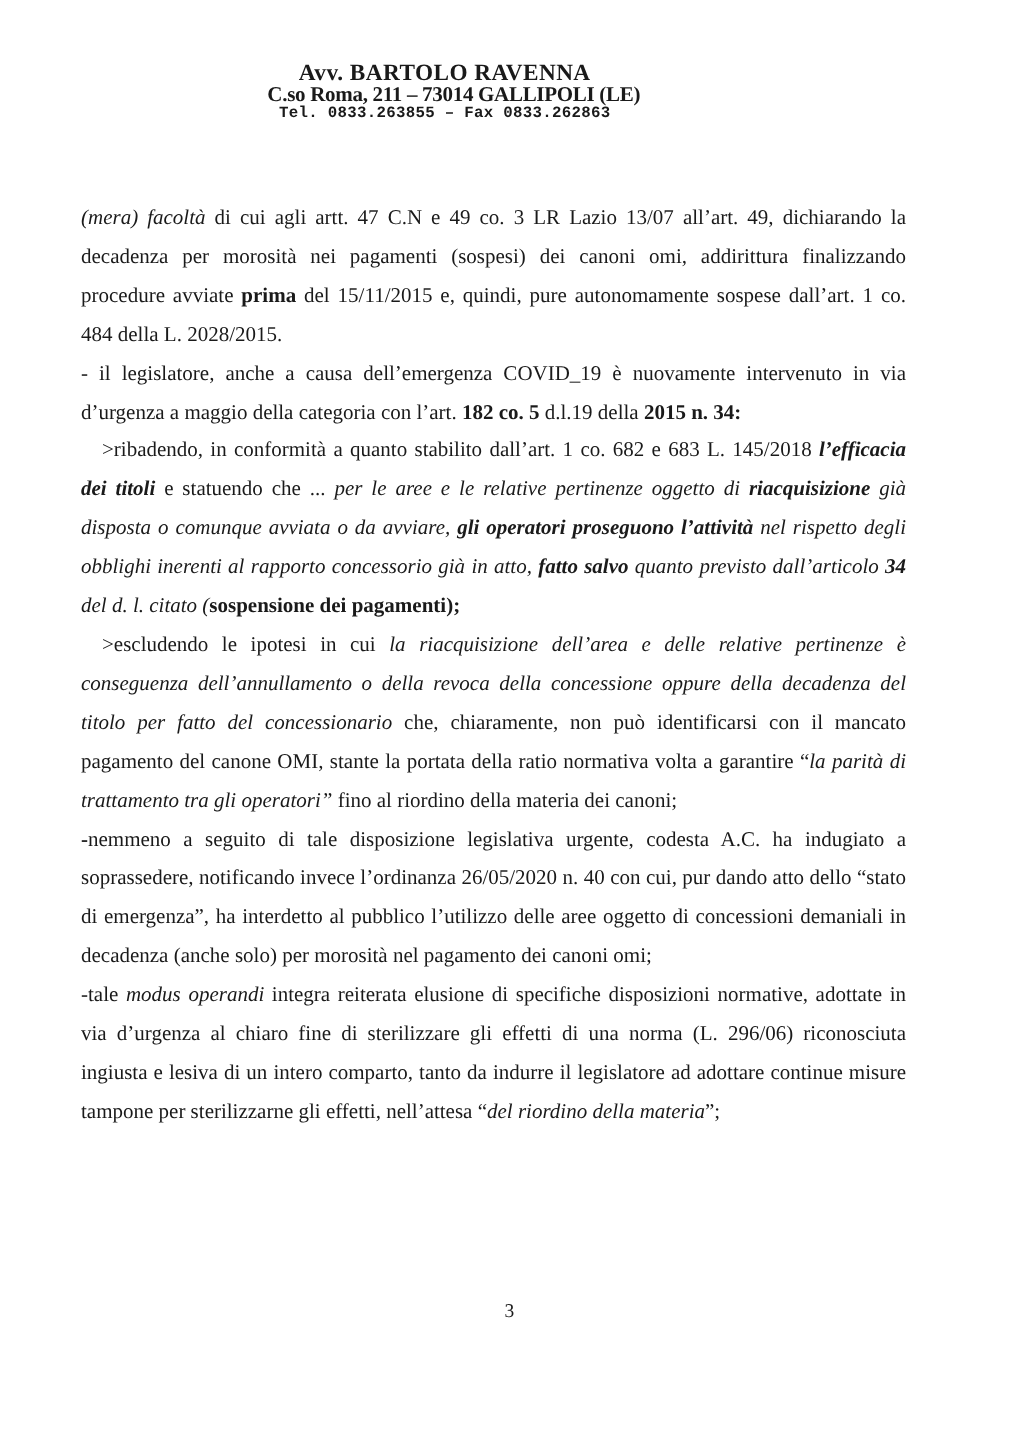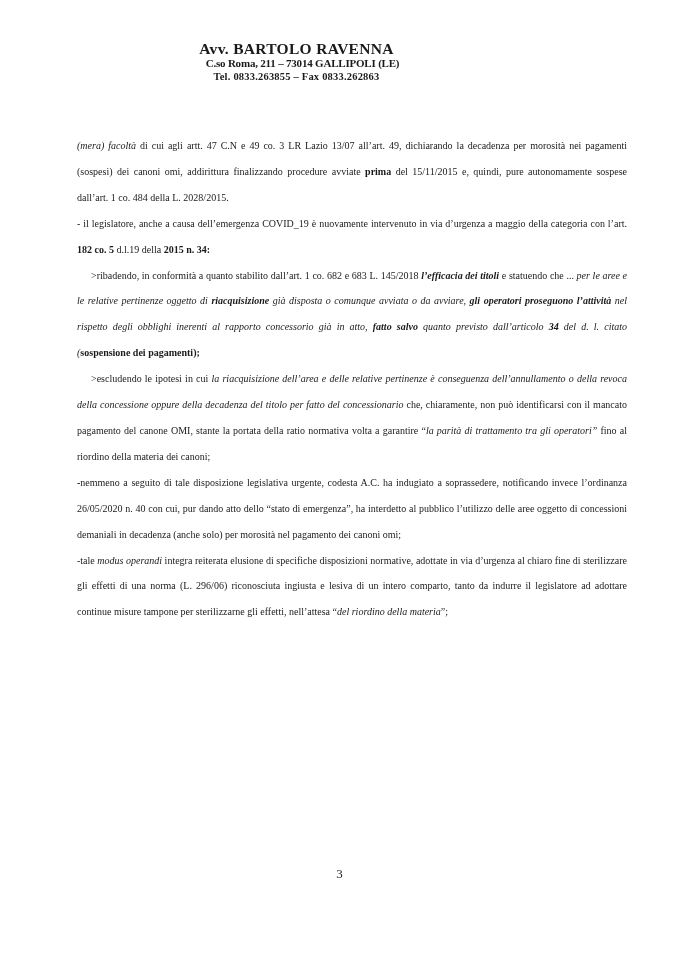--- a/index.html
+++ b/index.html
@@ -1,24 +1,24 @@
 <!DOCTYPE html>
 <html><head>
   <meta charset="utf-8">
   <style>
     html, body { margin: 0; padding: 0; background: #ffffff; }
     body { width: 679px; height: 960px; position: relative; overflow: hidden;
       font-family: "Liberation Serif", "DejaVu Serif", serif; color: #1a1a1a; }
     .letterhead { position: absolute; top: 41px; left: 0; width: 593px; text-align: center;
       font-weight: bold; line-height: 13px; }
     .letterhead .name { font-size: 15.5px; line-height: 16px; letter-spacing: 0.3px; }
-    .letterhead .line { font-size: 10.5px; letter-spacing: 0.2px; }
-    .letterhead .addr { font-size: 11px; letter-spacing: -0.2px; padding-left: 12px; }
-    .body { position: absolute; top: 133px; left: 77px; width: 550px;
-      font-size: 10px; line-height: 25.9px; text-align: justify; }
+    .letterhead .line { font-size: 10.5px; letter-spacing: 0.2px; font-family: Liberation Mono, monospace; }
+    .letterhead .addr { font-size: 14px; letter-spacing: -0.2px; padding-left: 12px; }
+    .body { position: absolute; top: 133px; left: 54px; width: 550px;
+      font-size: 14px; line-height: 25.9px; text-align: justify; }
     .body p { margin: 0; }
     .indent { text-indent: 14px; }
     .page-num { position: absolute; top: 866px; left: 0; width: 679px; text-align: center; font-size: 13px; }
     b { font-weight: bold; }
     i { font-style: italic; }
   </style>
 </head>
 <body>
 
 <div class="letterhead">

